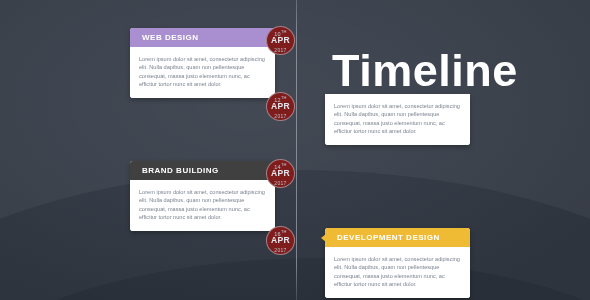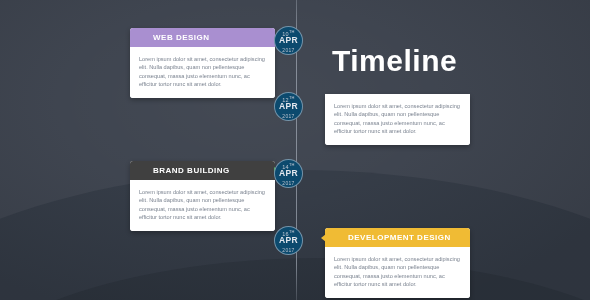--- a/index.html
+++ b/index.html
@@ -48,47 +48,47 @@
     inset: 0;
     background: radial-gradient(ellipse 70% 75% at 42% 34%, rgba(255,255,255,0.035) 0%, rgba(255,255,255,0.012) 45%, rgba(0,0,0,0.10) 100%);
     pointer-events: none;
   }
 
   
   .title {
     position: absolute;
     left: 332px;
     top: 16px;
-    font-size: 30px;
+    font-size: 45px;
     line-height: 50px;
     font-weight: bold;
     letter-spacing: 0.5px;
     color: #ffffff;
     white-space: nowrap;
   }
 
   
   .axis {
     position: absolute;
     left: 296px;
     top: 0px;
     width: 1px;
     height: 300px;
     background: linear-gradient(to bottom, rgba(190,198,210,0.30) 0%, rgba(190,198,210,0.55) 12%, rgba(190,198,210,0.55) 88%, rgba(190,198,210,0.18) 100%);
   }
 
   
   .date-node {
     position: absolute;
-    left: 274px;
+    left: 266px;
     width: 29px;
     height: 29px;
     border-radius: 50%;
     border: 1px solid rgba(200,207,218,0.55);
-    background: #0c4a6e;
+    background: #7f1d1d;
     color: #c9d0da;
     text-align: center;
     box-sizing: border-box;
   }
   .date-day {
     position: absolute;
     left: 0; right: 0;
     top: 2px;
     font-size: 5.5px;
     line-height: 6px;
@@ -127,21 +127,21 @@
     border-radius: 3px;
     box-shadow: 0 2px 5px rgba(0,0,0,0.30);
     overflow: visible;
   }
   .card-head {
     position: relative;
     height: 19px;
     border-radius: 3px 3px 0 0;
     display: flex;
     align-items: center;
-    padding: 0 23px;
+    padding: 0 12px;
     box-sizing: border-box;
   }
   .card-head-text {
     font-size: 8px;
     line-height: 9px;
     font-weight: bold;
     letter-spacing: 0.5px;
     color: #ffffff;
     white-space: nowrap;
   }

